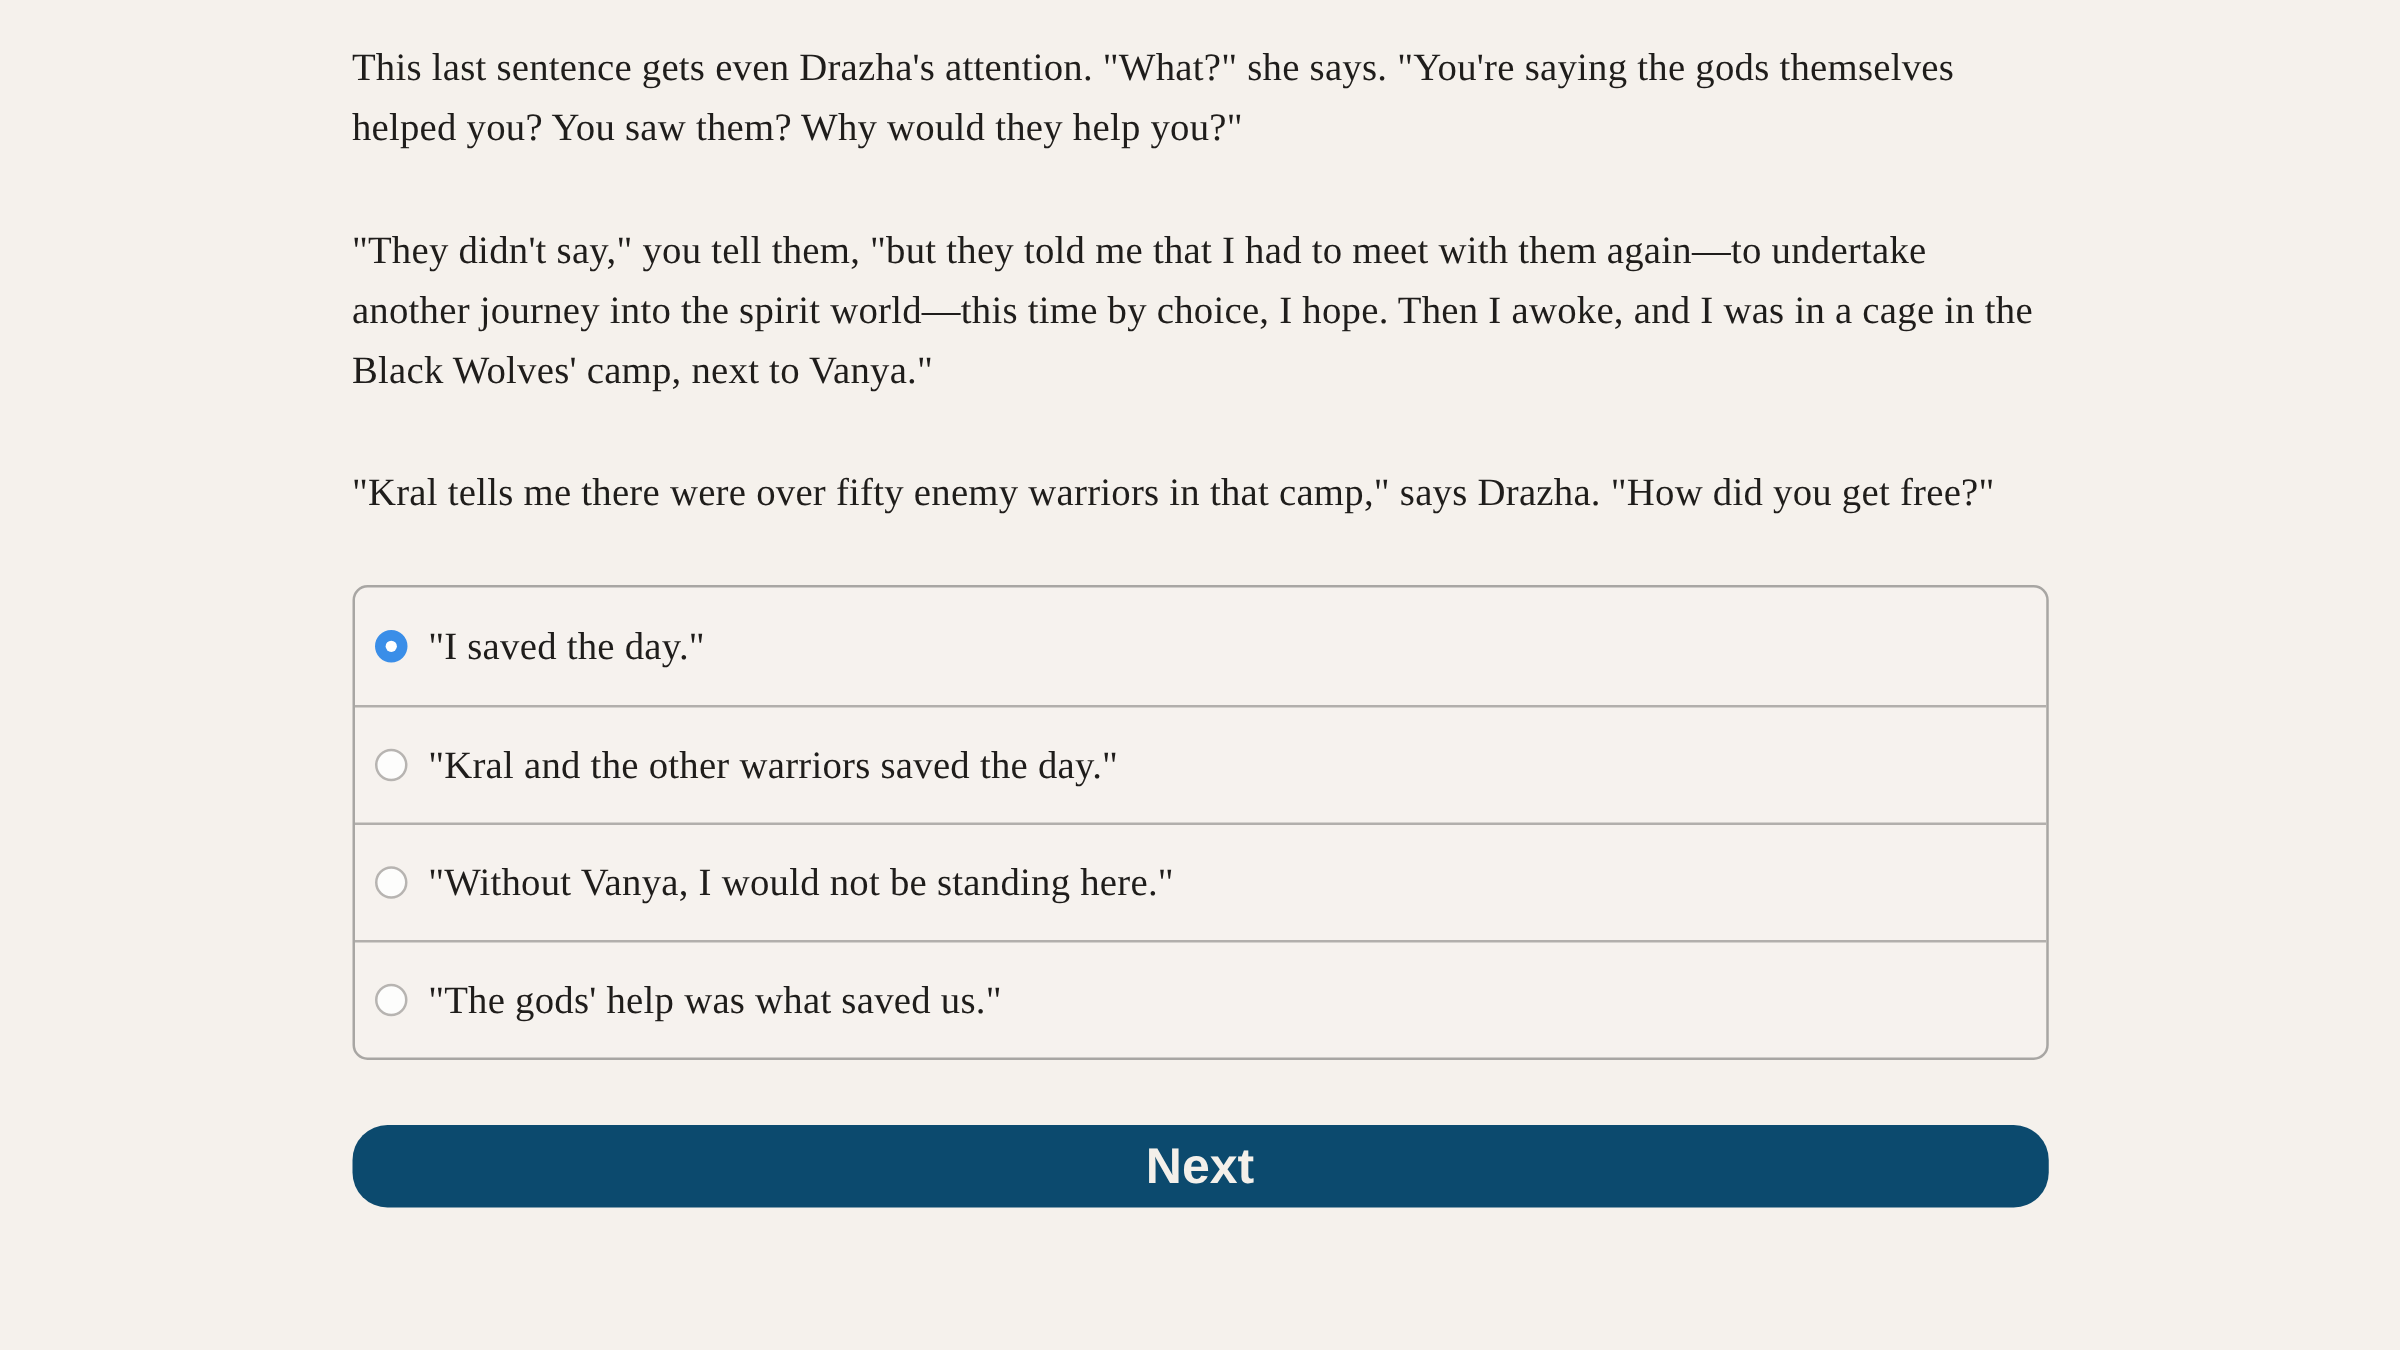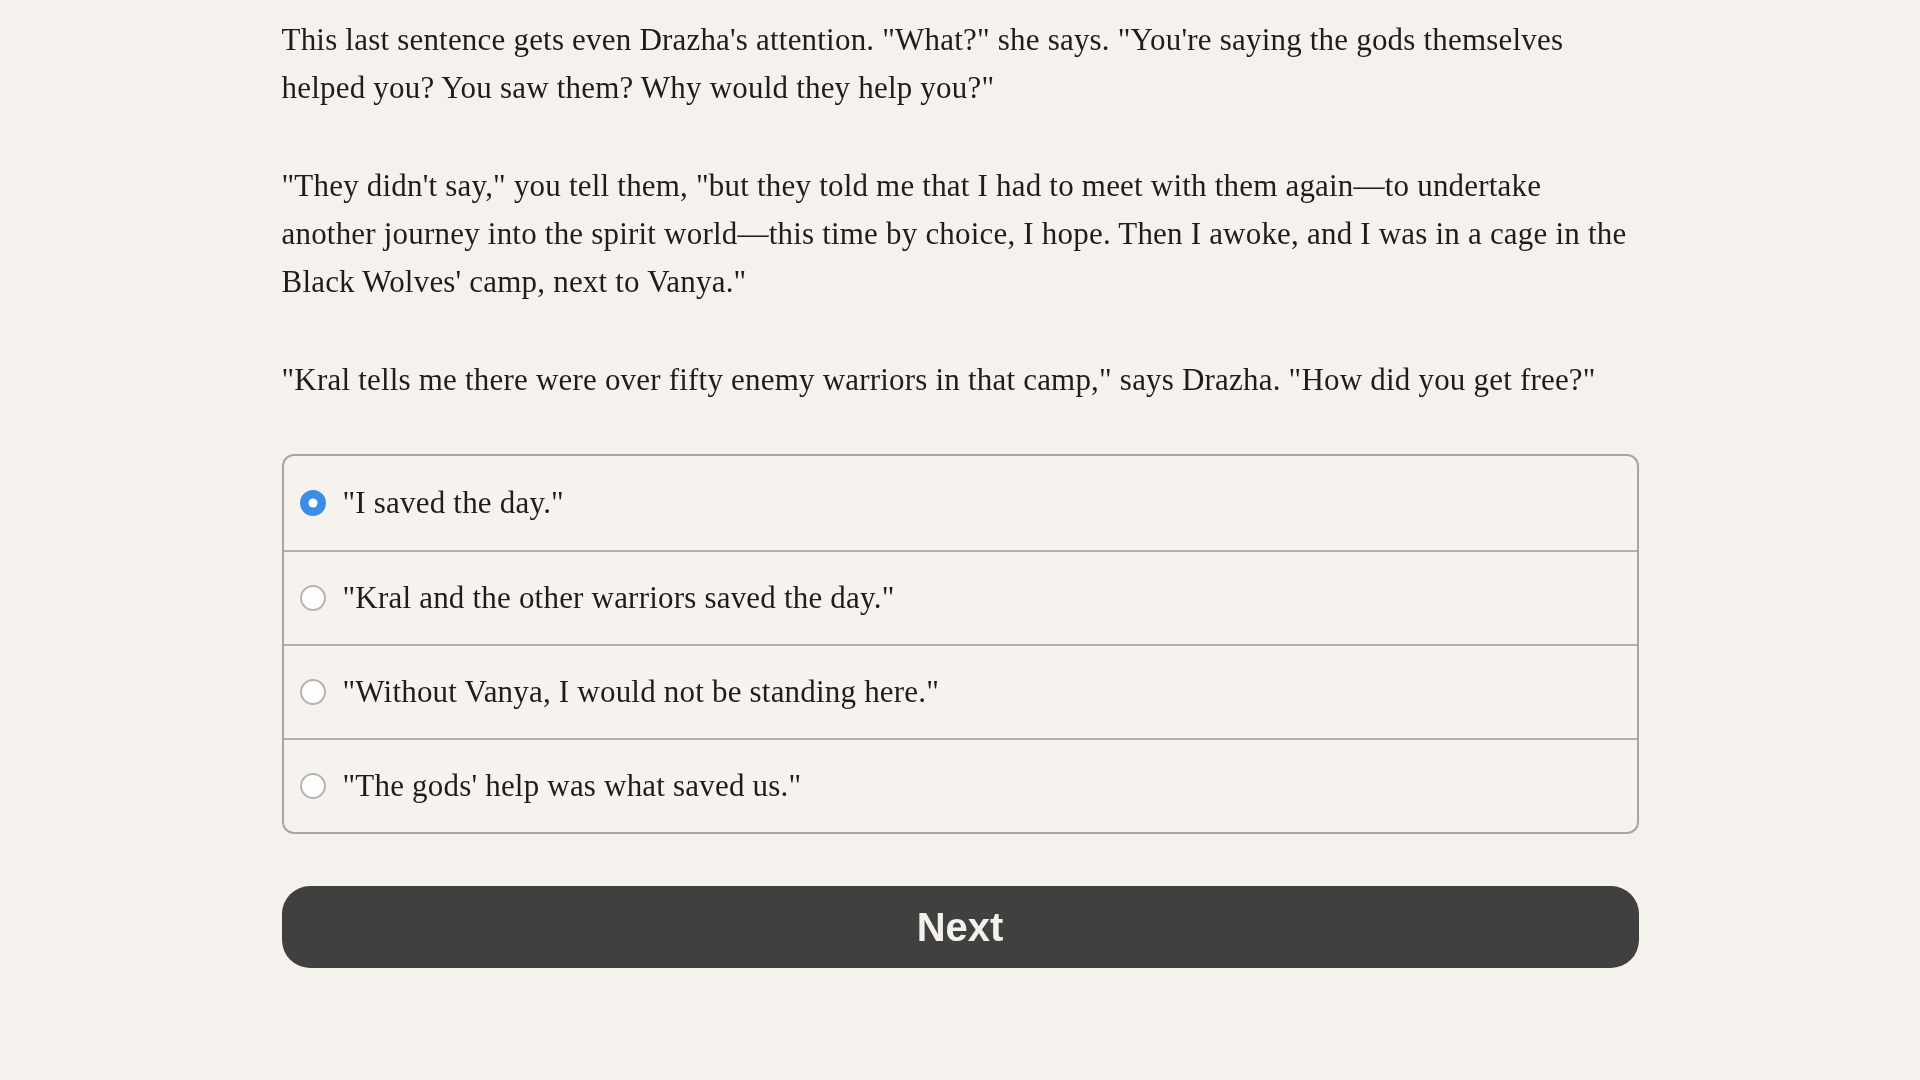--- a/index.html
+++ b/index.html
@@ -11,21 +11,21 @@
     width: 1920px;
     height: 1080px;
     background: #f5f1ec;
     color: #1f1d1b;
     font-family: "Liberation Serif", serif;
     overflow: hidden;
   }
   .container {
     width: 1357px;
     margin: 0 auto;
-    padding-top: 16px;
+    padding-top: 30px;
   }
   .story p {
     font-size: 31px;
     line-height: 48px;
     margin: 0 0 50px 0;
     letter-spacing: 0.2px;
   }
   .choices-box {
     border: 2px solid #a8a6a3;
     border-radius: 12px;
@@ -68,22 +68,22 @@
     transform: translate(-50%, -50%);
   }
   .choice-label {
     font-size: 31px;
     line-height: 40px;
     letter-spacing: 0.2px;
   }
   .next-button {
     margin-top: 52px;
     width: 100%;
-    height: 82px;
-    background: #404040;
+    height: 66px;
+    background: #0c4a6e;
     border: none;
     border-radius: 28px;
     color: #f4f0ea;
     font-family: "Liberation Sans", sans-serif;
     font-weight: bold;
     font-size: 40px;
     display: flex;
     align-items: center;
     justify-content: center;
     cursor: pointer;

